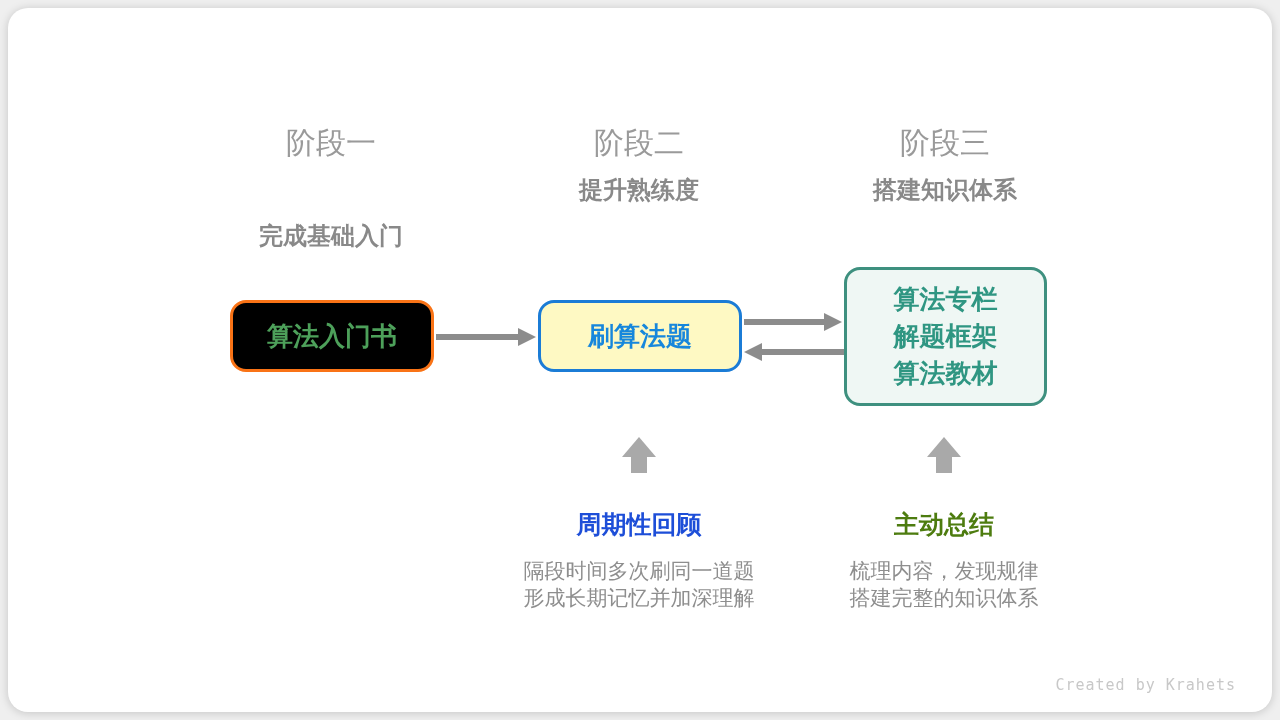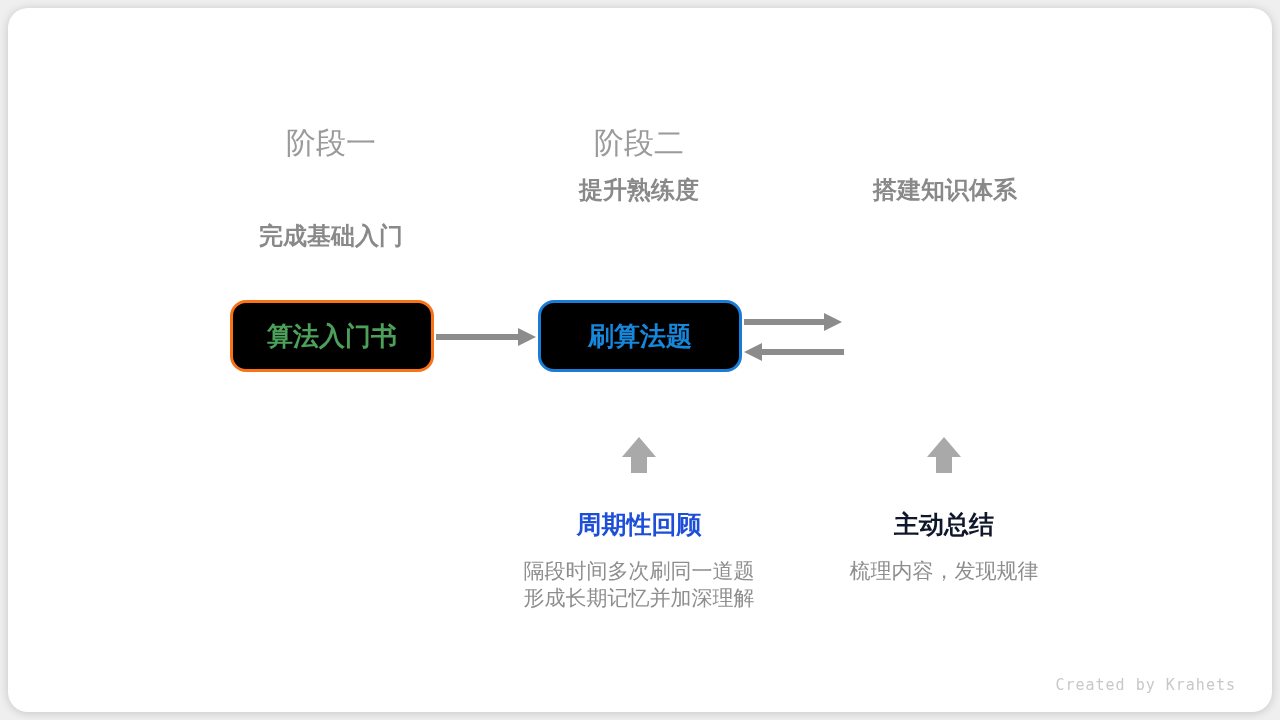--- a/index.html
+++ b/index.html
@@ -37,21 +37,21 @@
 
   
   .node {
     display: flex; flex-direction: column;
     align-items: center; justify-content: center;
     border-radius: 16px;
     font-weight: 700; font-size: 26px;
     text-align: center;
   }
   .node-green  { border: 3px solid #f97316; background: #000000; color: #4da05a; }
-  .node-blue   { border: 3px solid #1b7cd6; background: #000000; color: #1787dc; }
+  .node-blue   { border: 3px solid #1b7cd6; background: #fef9c3; color: #1787dc; }
   .node-teal   { border: 3px solid #3e907f; background: #eff7f4; color: #2f9682; }
   .node-line { line-height: 37px; }
 
   
   .h-line { height: 6px; background: #8c8c8c; }
   .head-right {
     width: 0; height: 0;
     border-top: 9px solid transparent;
     border-bottom: 9px solid transparent;
     border-left: 18px solid #8c8c8c;
@@ -71,21 +71,21 @@
     border-bottom: 20px solid #a9a9a9;
   }
   .up-stem { width: 16px; height: 16px; background: #a9a9a9; }
 
   
   .anno-label {
     width: 300px; text-align: center;
     font-size: 25px; font-weight: 700; line-height: 29px;
   }
   .anno-label.blue { color: #1d4ed8; }
-  .anno-label.teal { color: #0f172a; text-align: center; }
+  .anno-label.teal { color: #4d7c0f; text-align: center; }
   .anno-desc {
     width: 320px; text-align: center;
     font-size: 21px; color: #8e8e8e; font-weight: 400;
     line-height: 27px;
   }
 
   .footer-credit {
     font-family: "DejaVu Sans Mono", monospace;
     font-size: 15px; color: #c8c8c8; letter-spacing: 1px;
   }
@@ -95,30 +95,36 @@
 
 <div class="page">
   <div class="card"></div>
 
   <div class="abs stage-title" style="left:181px; top:129px;">阶段一</div>
   <div class="abs stage-subtitle" style="left:181px; top:176px;margin-top:46px;">完成基础入门</div>
 
   <div class="abs stage-title" style="left:489px; top:129px;">阶段二</div>
   <div class="abs stage-subtitle" style="left:489px; top:176px;">提升熟练度</div>
 
+  <div class="abs stage-title" style="left:795px; top:129px;">阶段三</div>
   <div class="abs stage-subtitle" style="left:795px; top:176px;">搭建知识体系</div>
 
   <div class="abs node node-green" style="left:230px; top:300px; width:204px; height:72px;">
     <span>算法入门书</span>
   </div>
 
   <div class="abs node node-blue" style="left:538px; top:300px; width:204px; height:72px;">
     <span>刷算法题</span>
   </div>
 
+  <div class="abs node node-teal" style="left:844px; top:267px; width:203px; height:139px;">
+    <span class="node-line">算法专栏</span>
+    <span class="node-line">解题框架</span>
+    <span class="node-line">算法教材</span>
+  </div>
 
   <div class="abs h-line" style="left:436px; top:334px; width:84px;"></div>
   <div class="abs head-right" style="left:518px; top:328px;"></div>
 
   <div class="abs h-line" style="left:744px; top:319px; width:82px;"></div>
   <div class="abs head-right" style="left:824px; top:313px;"></div>
 
   <div class="abs head-left" style="left:744px; top:343px;"></div>
   <div class="abs h-line" style="left:762px; top:349px; width:82px;"></div>
 
@@ -130,16 +136,17 @@
 
   <div class="abs anno-label blue" style="left:489px; top:510px;">周期性回顾</div>
   <div class="abs anno-desc" style="left:479px; top:557px;">
     <div>隔段时间多次刷同一道题</div>
     <div>形成长期记忆并加深理解</div>
   </div>
 
   <div class="abs anno-label teal" style="left:794px; top:510px;">主动总结</div>
   <div class="abs anno-desc" style="left:784px; top:557px;">
     <div>梳理内容，发现规律</div>
+    <div>搭建完整的知识体系</div>
   </div>
 
   <div class="abs footer-credit" style="right:44px; top:676px;">Created by Krahets</div>
 </div>
 
 </body></html>

